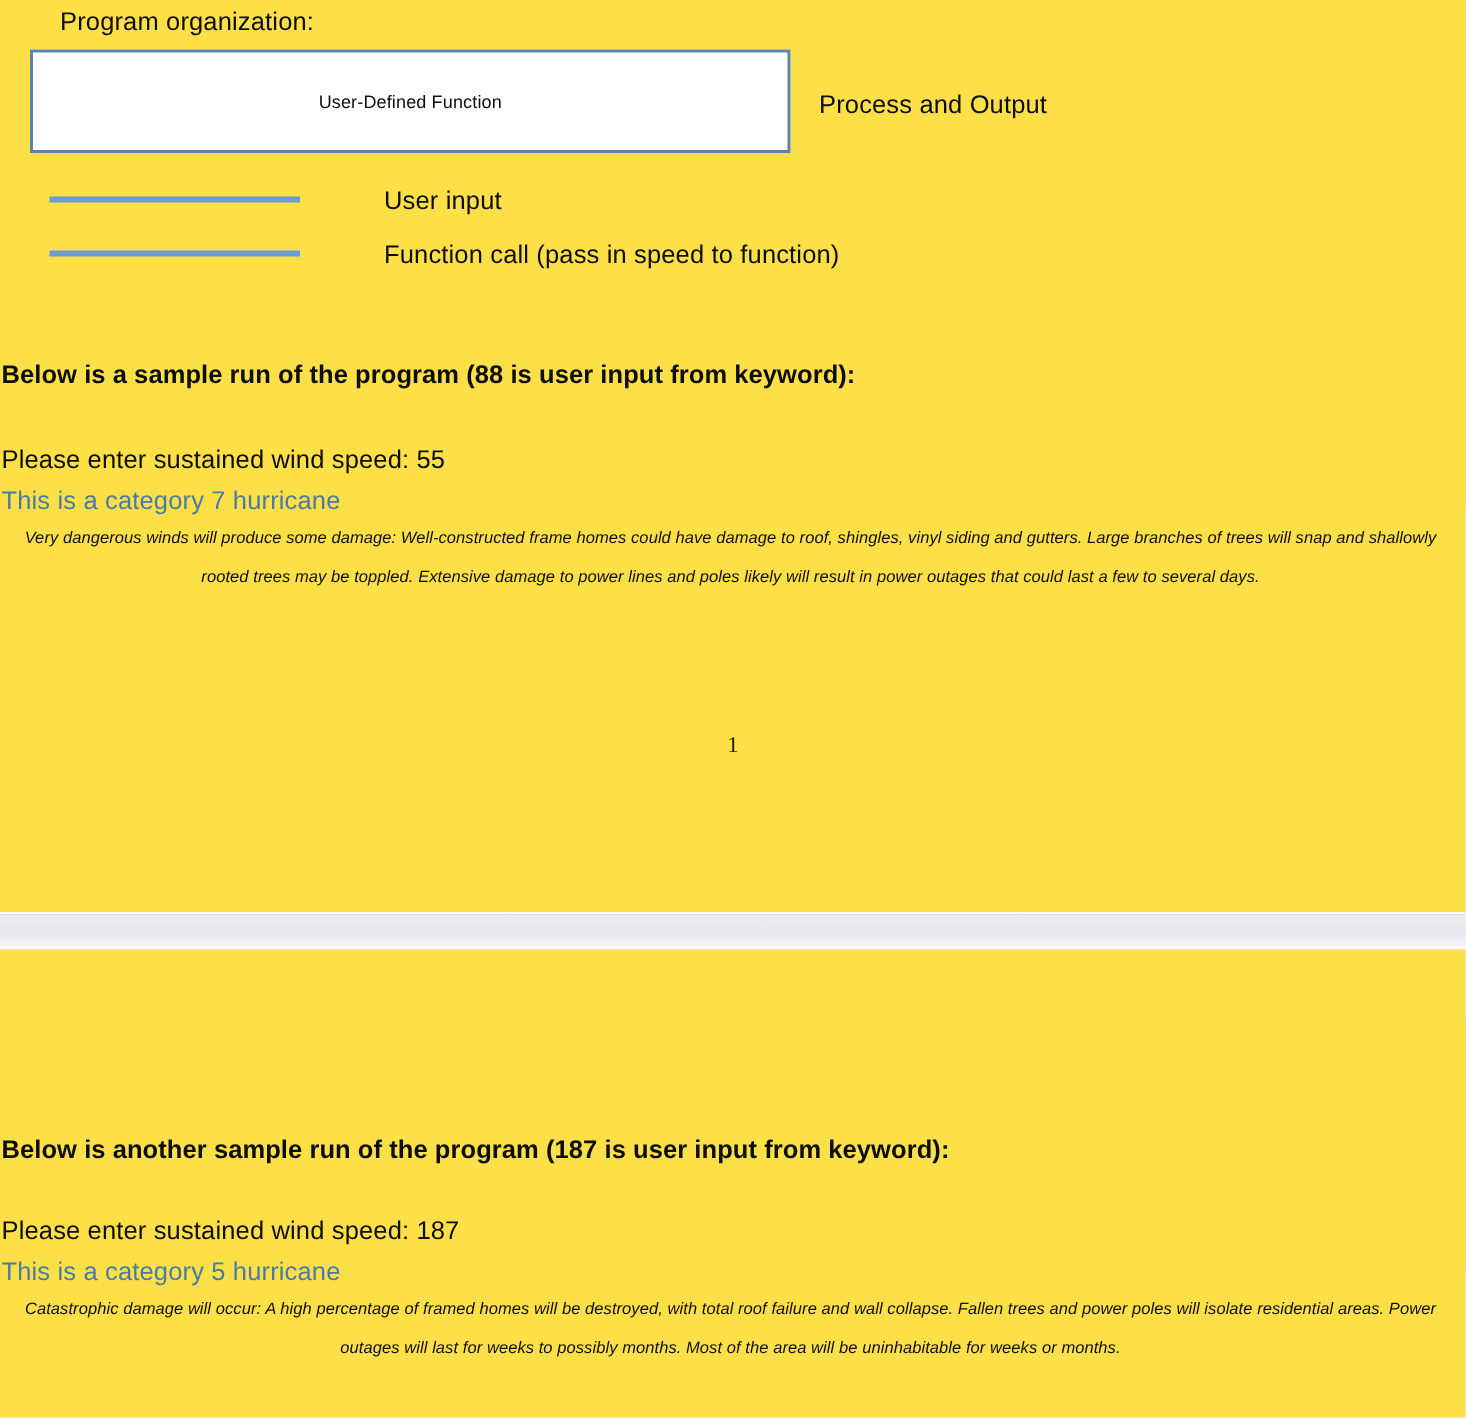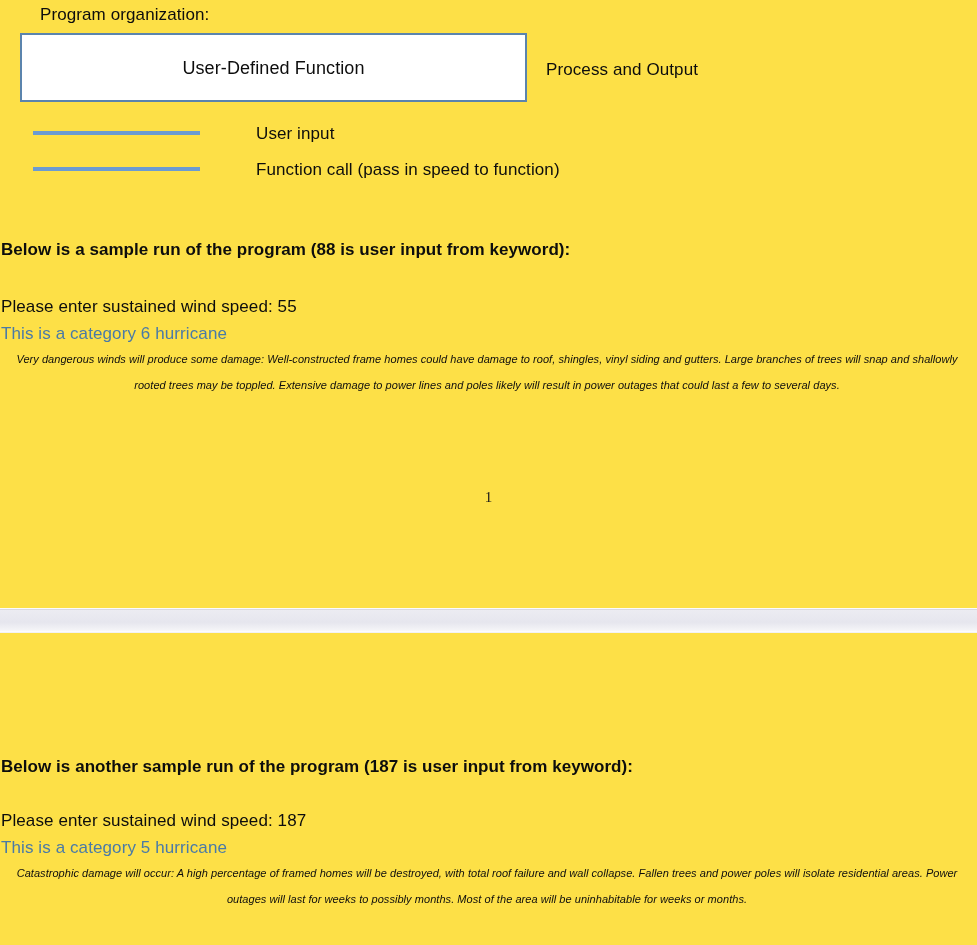--- a/index.html
+++ b/index.html
@@ -50,21 +50,21 @@
     width: 507px;
     height: 69px;
     box-sizing: border-box;
     border: 2px solid #5b84ad;
     background: #ffffff;
     display: flex;
     align-items: center;
     justify-content: center;
   }
   .function-box-label {
-    font-size: 18px;
+    font-size: 12px;
     line-height: 22px;
     letter-spacing: .1px;
     white-space: nowrap;
   }
   .process-output-label {
     position: absolute;
     left: 546px;
     top: 59px;
     font-size: 17px;
     line-height: 22px;
@@ -191,21 +191,21 @@
       <span class="legend-line"></span>
       <span class="legend-text">Function call (pass in speed to function)</span>
     </div>
 
   </div>
 
   <div class="run-heading" id="heading-one">Below is a sample run of the program (88 is user input from keyword):</div>
 
   <div class="console-line" id="prompt-one">Please enter sustained wind speed: 55</div>
 
-  <div class="console-line blue" id="category-one">This is a category 6 hurricane</div>
+  <div class="console-line blue" id="category-one">This is a category 7 hurricane</div>
 
   <div class="console-paragraph" id="desc-one">Very dangerous winds will produce some damage: Well-constructed frame homes could have damage to roof, shingles, vinyl siding and gutters. Large branches of trees will snap and shallowly rooted trees may be toppled. Extensive damage to power lines and poles likely will result in power outages that could last a few to several days.</div>
 
   <div class="page-number">1</div>
 
 </div>
 
 <div class="page-separator"></div>
 
 <div class="page" id="page-two">

